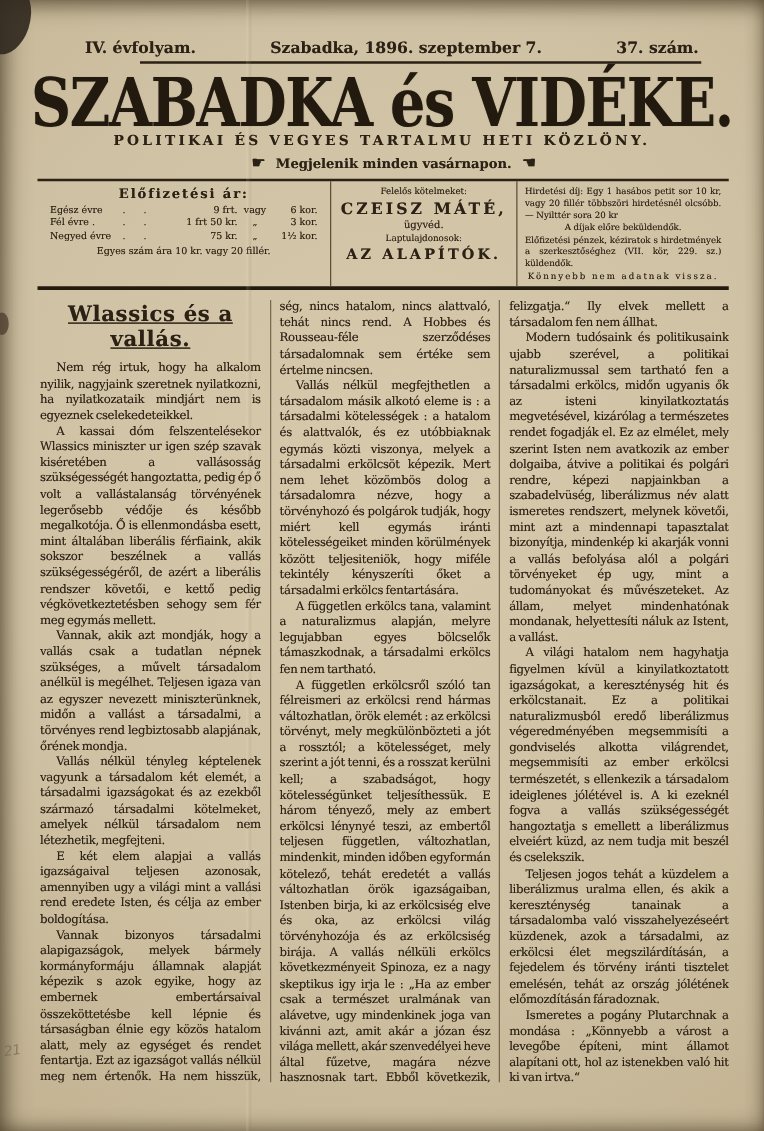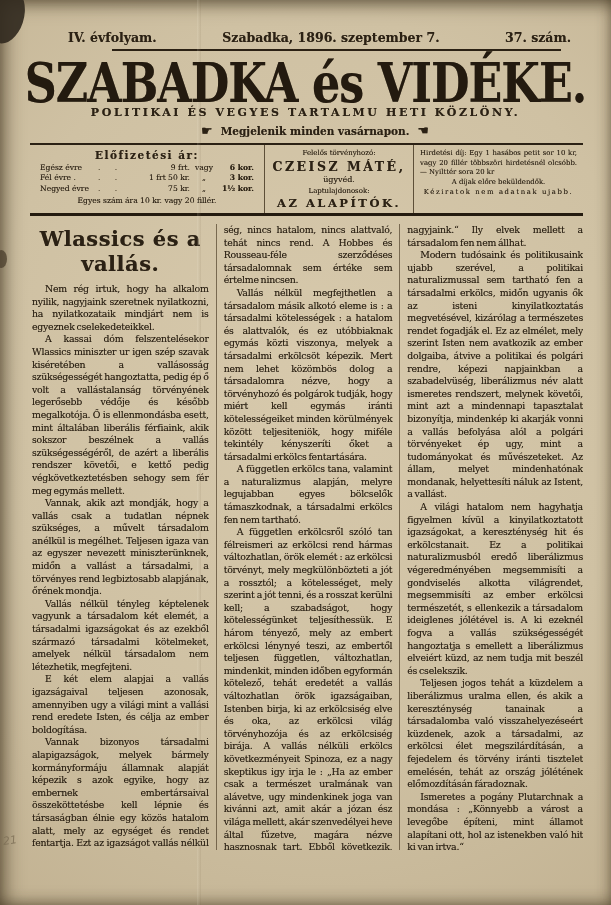--- a/index.html
+++ b/index.html
@@ -25,21 +25,21 @@
   .edge-dot { position:absolute; left:-4px; top:250px; width:11px; height:18px;
     background:#4a3e2c; border-radius:50%; opacity:.75; }
   .crease { position:absolute; top:0; left:197px; width:4px; height:100%;
     background:linear-gradient(90deg, rgba(255,252,235,.14), rgba(90,70,40,.10)); }
   .margin-note { position:absolute; left:3px; top:834px;
     font-family:"DejaVu Sans", sans-serif; font-style:italic; font-size:11px;
     color:#7c6e55; transform:rotate(-8deg); opacity:.8; text-shadow:none; }
 
   
   .hdr { display:flex; justify-content:space-between; align-items:baseline;
-    padding:30px 40px 0 68px; font-weight:bold; font-size:12.5px; }
+    padding:30px 52px 0 68px; font-weight:bold; font-size:12.5px; }
   .hdr-rule { height:2px; background:#2b2114; margin:4px 50px 0 112px; }
 
   
   .masthead { text-align:center; margin-top:4px; }
   .masthead-title { font-weight:bold; font-size:44px; white-space:nowrap;
     transform:scale(1.01,1.22); transform-origin:50% 30%; letter-spacing:-1px; color:#231a0f; }
   .subtitle { font-weight:bold; font-size:11px; letter-spacing:2.6px; }
   .freq { margin-top:4px; font-weight:bold; font-size:10.5px;
     display:flex; justify-content:center; align-items:center; gap:8px;padding-left:19px; }
   .hand { font-family:"DejaVu Sans", sans-serif; font-size:13px; }
@@ -49,21 +49,21 @@
   
   .infobar { display:flex; margin:0 28px 0 30px; border-bottom:3px solid #241b0f; }
   .cell { padding:4px 6px 3px; }
   .cell-sub { width:234px; font-size:7.6px; }
   .sub-title { text-align:center; font-weight:bold; font-size:10.5px; letter-spacing:1.5px; }
   .subrow { display:flex; align-items:center; margin-top:1.5px; padding:0 4px; }
   .sr-label { width:58px; }
   .sr-dots { flex:1; white-space:nowrap; overflow:hidden; color:#4a3d28; letter-spacing:6px; }
   .sr-price { width:58px; text-align:right; }
   .sr-conj { width:28px; text-align:center; }
-  .sr-kor { width:36px; text-align:right;font-weight:bold; }
+  .sr-kor { width:36px; text-align:right; }
   .sub-note { text-align:center; margin-top:3px; font-size:7.6px; }
 
   .cell-ed { width:150px; border-left:1px solid #5d4f38; border-right:1px solid #5d4f38;
     text-align:center; }
   .ed-role { font-size:7px; }
   .ed-name { font-size:12.5px; font-weight:bold; letter-spacing:2.5px; margin-top:2px; white-space:nowrap; }
   .ed-title { font-size:8px; margin-top:1px; }
   .ed-owners-label { font-size:7px; margin-top:3px; }
   .ed-owners { font-size:11.5px; font-weight:bold; letter-spacing:2.5px; margin-top:1px; white-space:nowrap; }
 
@@ -72,22 +72,22 @@
   .ads-center { text-align:center; }
   .ads-spaced { text-align:center; letter-spacing:1.6px; }
 
   
   .columns { display:flex; margin:8px 28px 0 32px; height:626px; overflow:hidden; }
   .col { width:33.333%; padding:0 7px; }
   .col:first-child { padding-left:0; }
   .col:last-child { padding-right:0; }
   .col + .col { border-left:1px solid rgba(70,55,32,.65); }
 
-  .art-title { text-align:center; font-weight:bold; font-size:21px;
-    letter-spacing:.5px; margin:2px 0 7px; }
+  .art-title { text-align:center; font-weight:bold; font-size:17px;
+    letter-spacing:.5px; margin:2px 0 7px;text-decoration:underline; }
   .para { margin:0; text-indent:13px; text-align:justify;
     font-size:9.4px; line-height:12.6px; word-spacing:-0.8px; letter-spacing:-0.25px; }
   .cont { text-indent:0; }
 </style>
 </head>
 <body>
 
 <div class="page">
 
   <div class="corner-blob"></div>
@@ -135,31 +135,32 @@
         <span class="sr-label">Negyed évre</span>
         <span class="sr-dots">. .</span>
         <span class="sr-price">75 kr.</span>
         <span class="sr-conj">„</span>
         <span class="sr-kor">1½ kor.</span>
       </div>
       <div class="sub-note">Egyes szám ára 10 kr. vagy 20 fillér.</div>
     </div>
 
     <div class="cell cell-ed">
-      <div class="ed-role">Felelős törvényhozó:</div>
+      <div class="ed-role">Felelős kötelmeket:</div>
       <div class="ed-name">CZEISZ MÁTÉ,</div>
       <div class="ed-title">ügyvéd.</div>
       <div class="ed-owners-label">Laptulajdonosok:</div>
       <div class="ed-owners">AZ ALAPÍTÓK.</div>
     </div>
 
     <div class="cell cell-ads">
       <div class="ads-just">Hirdetési díj: Egy 1 hasábos petit sor 10 kr, vagy 20 fillér többszöri hirdetésnél olcsóbb. — Nyilttér sora 20 kr</div>
       <div class="ads-center">A díjak előre beküldendők.</div>
-      <div class="ads-spaced">Kéziratok nem adatnak ujabb.</div>
+      <div class="ads-just">Előfizetési pénzek, kéziratok s hirdetmények a szerkesztőséghez (VII. kör, 229. sz.) küldendők.</div>
+      <div class="ads-spaced">Könnyebb nem adatnak vissza.</div>
     </div>
   </div>
 
   <div class="columns">
     <div class="col">
       <div class="art-title">Wlassics és a vallás.</div>
       <div>
           <p class="para">Nem rég irtuk, hogy ha alkalom nyilik, nagyjaink szeretnek nyilatkozni, ha nyilatkozataik mindjárt nem is egyeznek cselekedeteikkel.</p>
           <p class="para">A kassai dóm felszentelésekor Wlassics miniszter ur igen szép szavak kiséretében a vallásosság szükségességét hangoztatta, pedig ép ő volt a vallástalanság törvényének legerősebb védője és később megalkotója. Ő is ellenmondásba esett, mint általában liberális férfiaink, akik sokszor beszélnek a vallás szükségességéről, de azért a liberális rendszer követői, e kettő pedig végkövetkeztetésben sehogy sem fér meg egymás mellett.</p>
           <p class="para">Vannak, akik azt mondják, hogy a vallás csak a tudatlan népnek szükséges, a művelt társadalom anélkül is megélhet. Teljesen igaza van az egyszer nevezett miniszterünknek, midőn a vallást a társadalmi, a törvényes rend legbiztosabb alapjának, őrének mondja.</p>
@@ -172,21 +173,21 @@
     <div class="col">
       <p class="para cont">ség, nincs hatalom, nincs alattvaló, tehát nincs rend. A Hobbes és Rousseau-féle szerződéses társadalomnak sem értéke sem értelme nincsen.</p>
       <div>
           <p class="para">Vallás nélkül megfejthetlen a társadalom másik alkotó eleme is : a társadalmi kötelességek : a hatalom és alattvalók, és ez utóbbiaknak egymás közti viszonya, melyek a társadalmi erkölcsöt képezik. Mert nem lehet közömbös dolog a társadalomra nézve, hogy a törvényhozó és polgárok tudják, hogy miért kell egymás iránti kötelességeiket minden körülmények között teljesiteniök, hogy miféle tekintély kényszeríti őket a társadalmi erkölcs fentartására.</p>
           <p class="para">A független erkölcs tana, valamint a naturalizmus alapján, melyre legujabban egyes bölcselők támaszkodnak, a társadalmi erkölcs fen nem tartható.</p>
           <p class="para">A független erkölcsről szóló tan félreismeri az erkölcsi rend hármas változhatlan, örök elemét : az erkölcsi törvényt, mely megkülönbözteti a jót a rossztól; a kötelességet, mely szerint a jót tenni, és a rosszat kerülni kell; a szabadságot, hogy kötelességünket teljesíthessük. E három tényező, mely az embert erkölcsi lénynyé teszi, az embertől teljesen független, változhatlan, mindenkit, minden időben egyformán kötelező, tehát eredetét a vallás változhatlan örök igazságaiban, Istenben birja, ki az erkölcsiség elve és oka, az erkölcsi világ törvényhozója és az erkölcsiség birája. A vallás nélküli erkölcs következményeit Spinoza, ez a nagy skeptikus igy irja le : „Ha az ember csak a természet uralmának van alávetve, ugy mindenkinek joga van kivánni azt, amit akár a józan ész világa mellett, akár szenvedélyei heve által fűzetve, magára nézve hasznosnak tart. Ebből következik, hogy voltaképen a természetjog semmit sem tilt, csak azt, amit nem akarunk, vagy a mit meg nem tehetünk; megengedi a veszekedést, a gyűlölséget és haragot, a csalást, szóval mindazt, a mi vágyainkat</p>
         </div>
     </div>
 
     <div class="col">
-      <p class="para cont">nagyjaink.“ Ily elvek mellett a társadalom fen nem állhat.</p>
+      <p class="para cont">felizgatja.“ Ily elvek mellett a társadalom fen nem állhat.</p>
       <div>
           <p class="para">Modern tudósaink és politikusaink ujabb szerével, a politikai naturalizmussal sem tartható fen a társadalmi erkölcs, midőn ugyanis ők az isteni kinyilatkoztatás megvetésével, kizárólag a természetes rendet fogadják el. Ez az elmélet, mely szerint Isten nem avatkozik az ember dolgaiba, átvive a politikai és polgári rendre, képezi napjainkban a szabadelvüség, liberálizmus név alatt ismeretes rendszert, melynek követői, mint azt a mindennapi tapasztalat bizonyítja, mindenkép ki akarják vonni a vallás befolyása alól a polgári törvényeket ép ugy, mint a tudományokat és művészeteket. Az állam, melyet mindenhatónak mondanak, helyettesíti náluk az Istent, a vallást.</p>
           <p class="para">A világi hatalom nem hagyhatja figyelmen kívül a kinyilatkoztatott igazságokat, a kereszténység hit és erkölcstanait. Ez a politikai naturalizmusból eredő liberálizmus végeredményében megsemmisíti a gondviselés alkotta világrendet, megsemmisíti az ember erkölcsi természetét, s ellenkezik a társadalom ideiglenes jólétével is. A ki ezeknél fogva a vallás szükségességét hangoztatja s emellett a liberálizmus elveiért küzd, az nem tudja mit beszél és cselekszik.</p>
           <p class="para">Teljesen jogos tehát a küzdelem a liberálizmus uralma ellen, és akik a kereszténység tanainak a társadalomba való visszahelyezéseért küzdenek, azok a társadalmi, az erkölcsi élet megszilárdításán, a fejedelem és törvény iránti tisztelet emelésén, tehát az ország jólétének előmozdításán fáradoznak.</p>
           <p class="para">Ismeretes a pogány Plutarchnak a mondása : „Könnyebb a várost a levegőbe építeni, mint államot alapítani ott, hol az istenekben való hit ki van irtva.“</p>
         </div>
 
     </div>
   </div>
 

